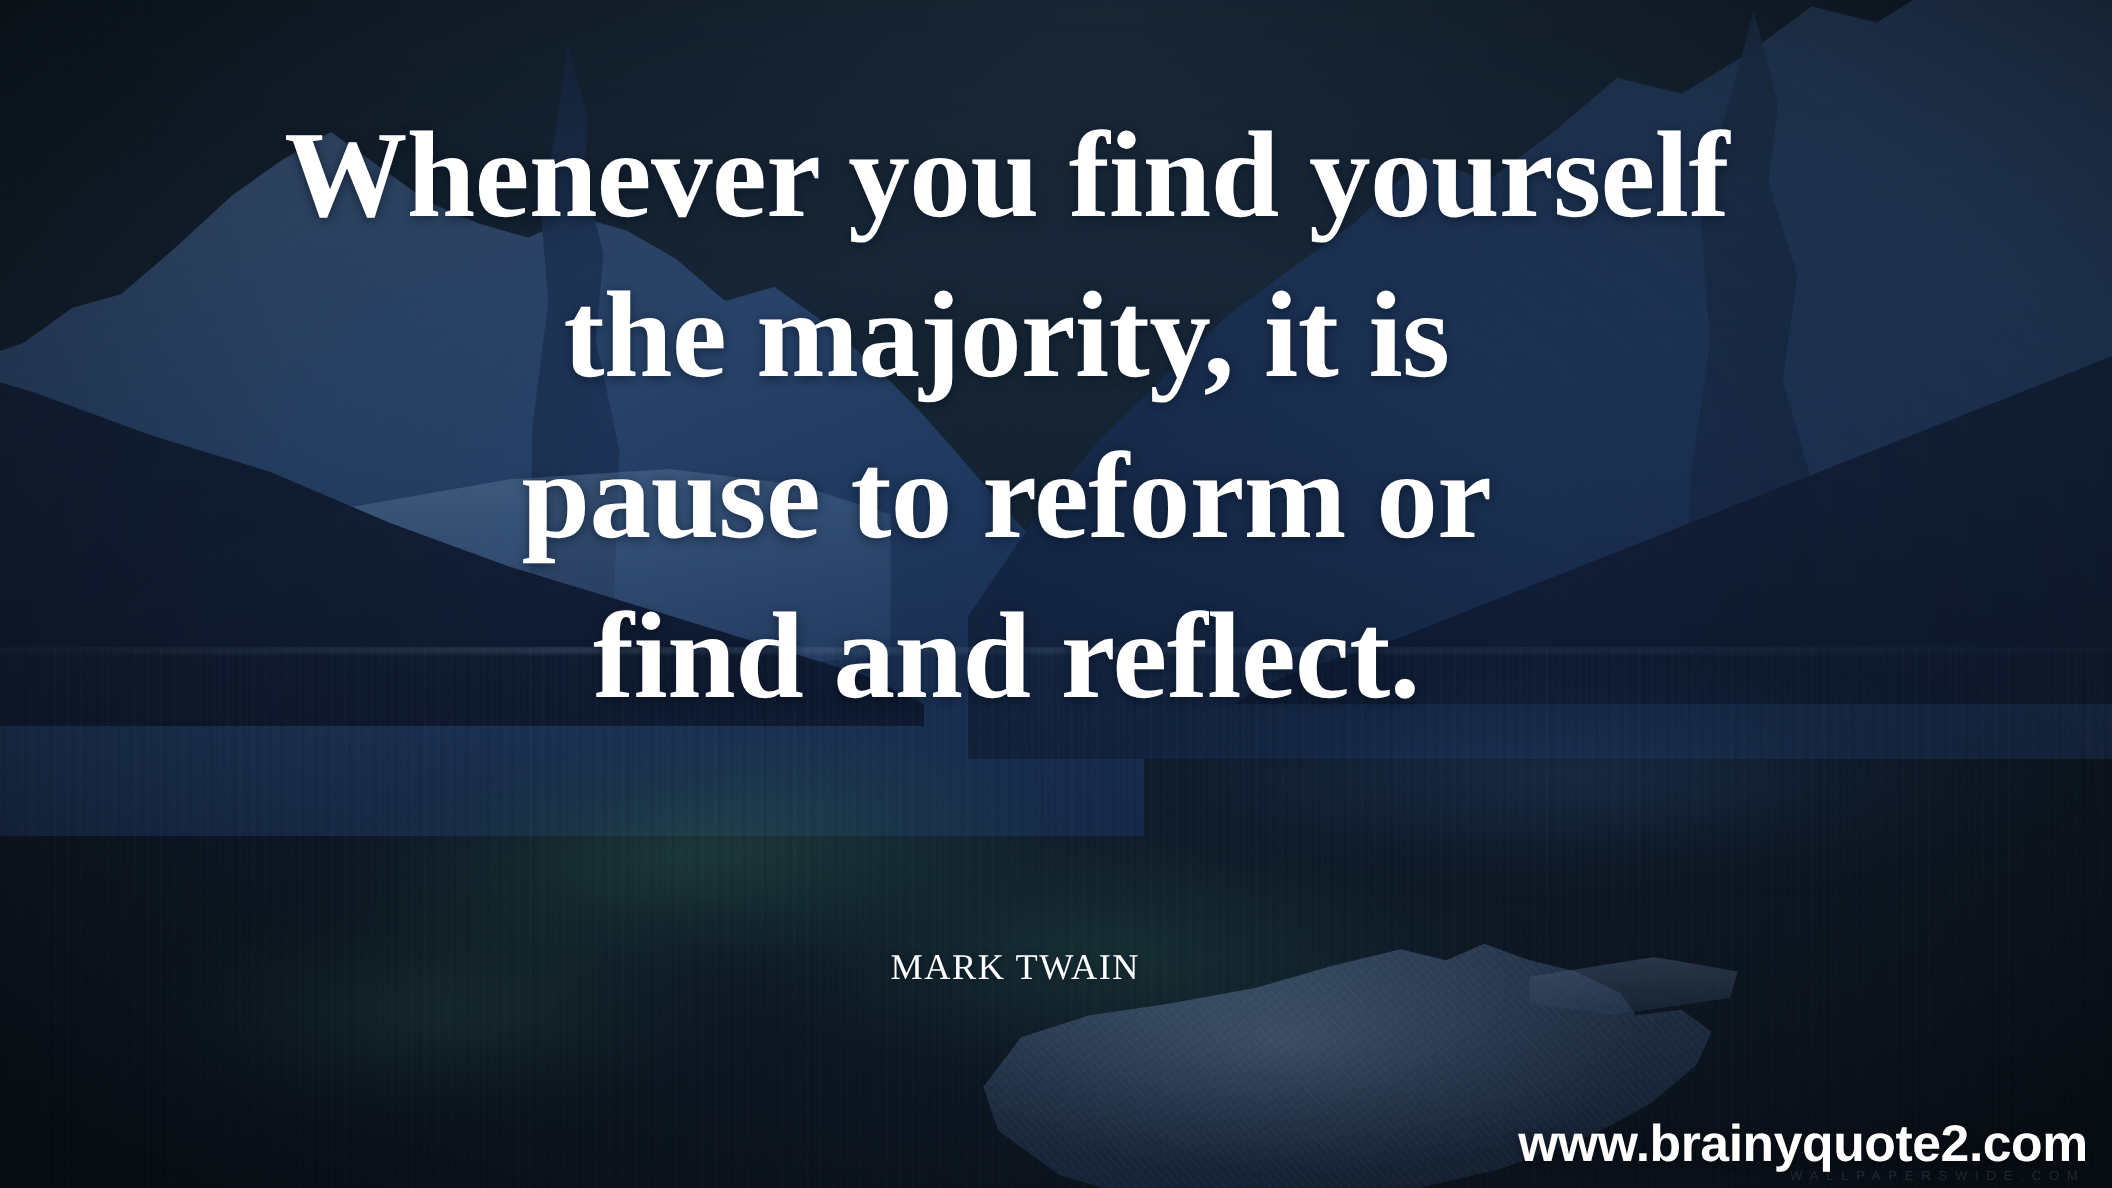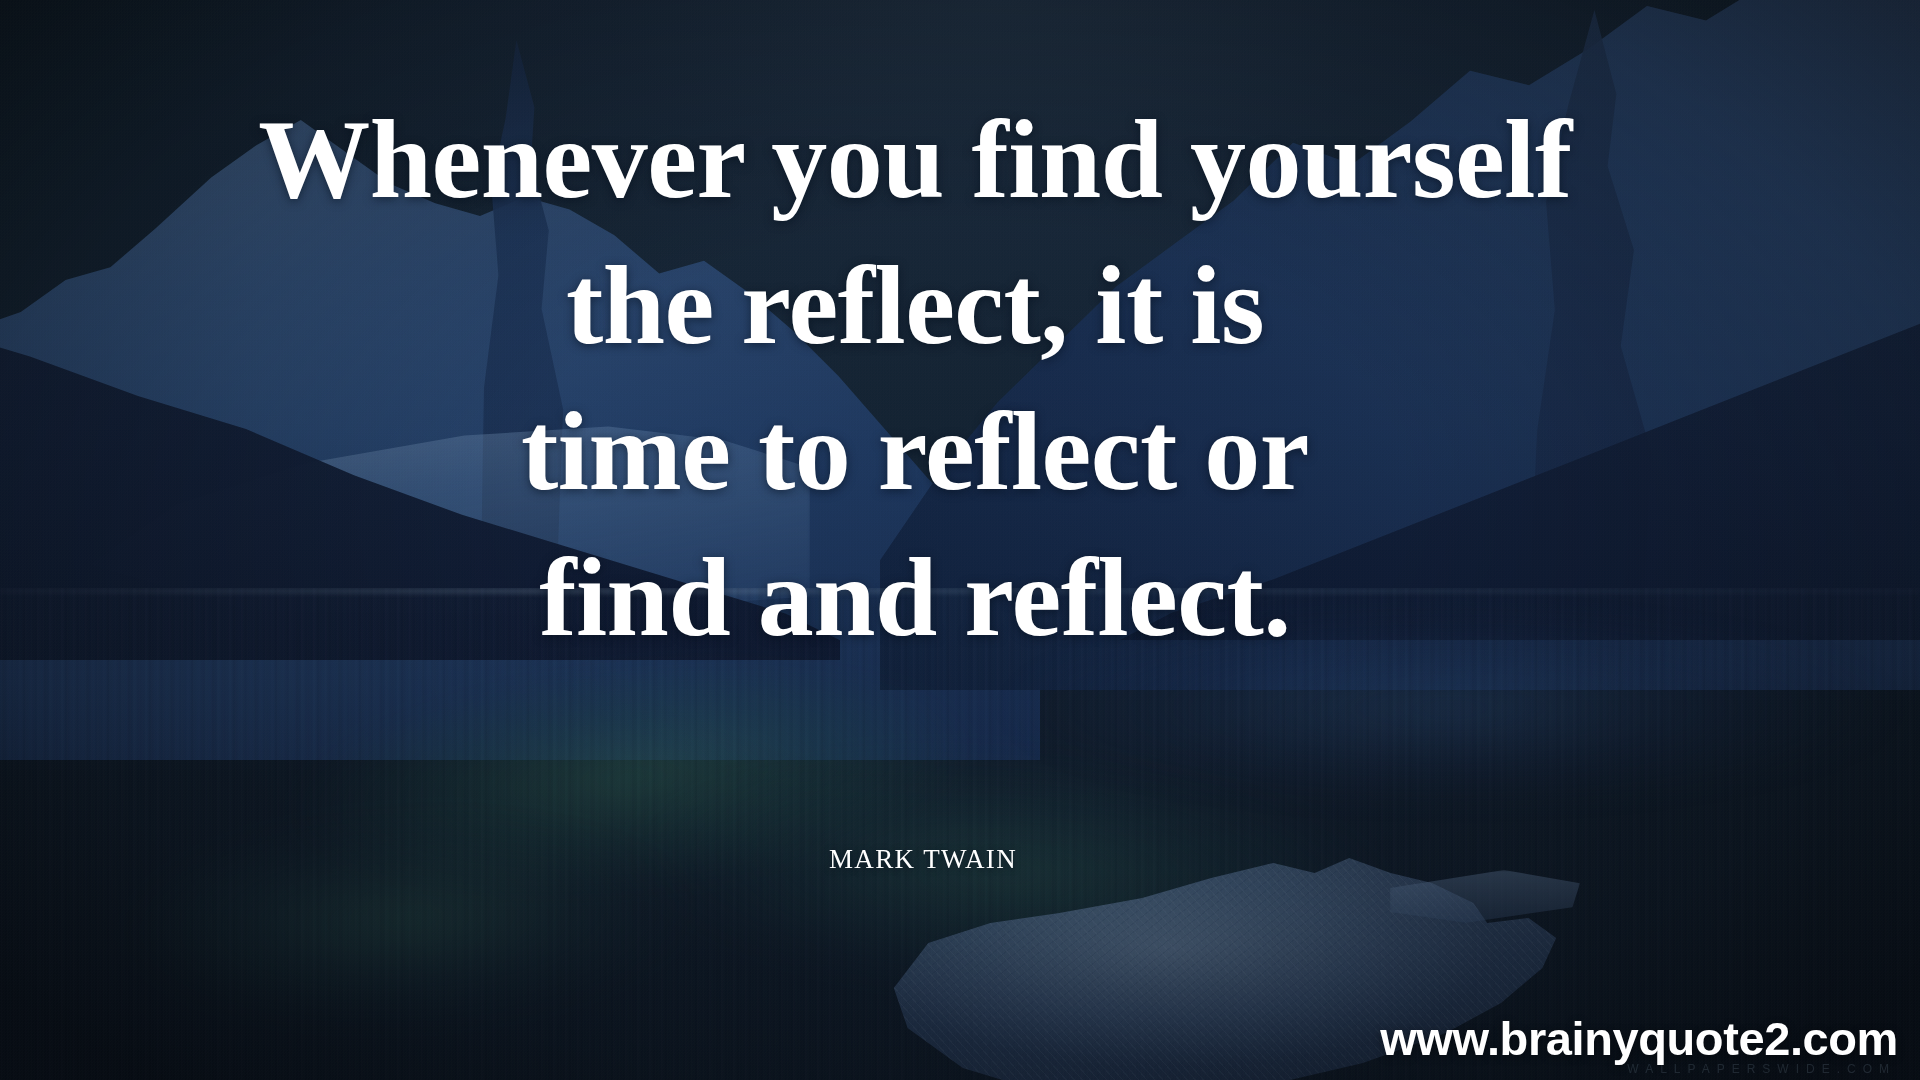--- a/index.html
+++ b/index.html
@@ -288,26 +288,26 @@
     font-size: 112px;
     line-height: 146px;
     color: #ffffff;
     white-space: nowrap;
     letter-spacing: -0.5px;
     text-shadow: 0 2px 10px rgba(4,12,26,0.55);
   }
 
   .attribution {
     position: absolute;
-    left: 0; top: 844px;
+    left: 0; top: 862px;
     width: 1846px;
     text-align: center;
     font-family: "Liberation Serif", "DejaVu Serif", serif;
     font-weight: 400;
-    font-size: 27px;
+    font-size: 33px;
     letter-spacing: 1.4px;
     color: #ffffff;
     text-shadow: 0 1px 6px rgba(4,12,26,0.5);
   }
 
   .watermark {
     position: absolute;
     right: 22px;
     bottom: 14px;
     font-family: "Liberation Sans", "DejaVu Sans", sans-serif;
@@ -362,22 +362,22 @@
 
     <div class="tint"></div>
     <div class="vignette"></div>
     <div class="grain"></div>
   </div>
 
   <div class="content">
 
     <div class="quote-block">
       <div class="quote-line">Whenever you find yourself</div>
-      <div class="quote-line">the reflect, it is</div>
-      <div class="quote-line">time to reflect or</div>
+      <div class="quote-line">the majority, it is</div>
+      <div class="quote-line">pause to reform or</div>
       <div class="quote-line">find and reflect.</div>
     </div>
 
     <div class="attribution">MARK TWAIN</div>
 
     <div class="watermark-sub">WALLPAPERSWIDE.COM</div>
     <div class="watermark">www.brainyquote2.com</div>
 
   </div>
 </div>

